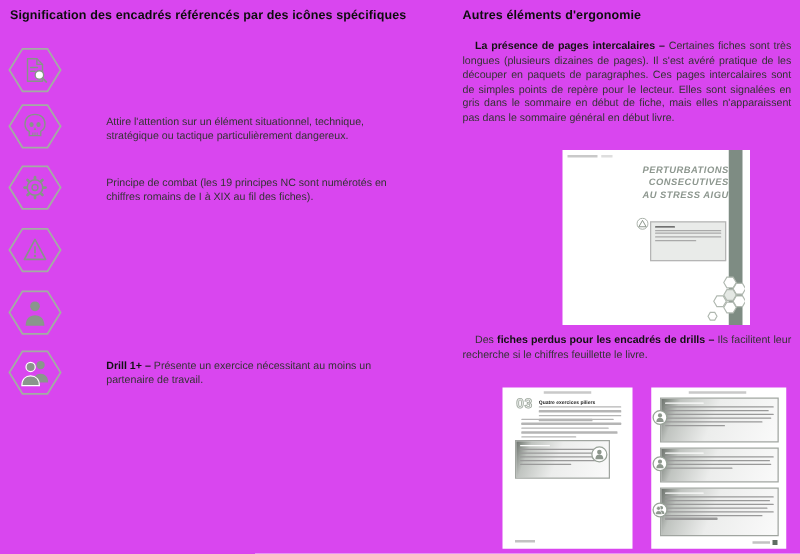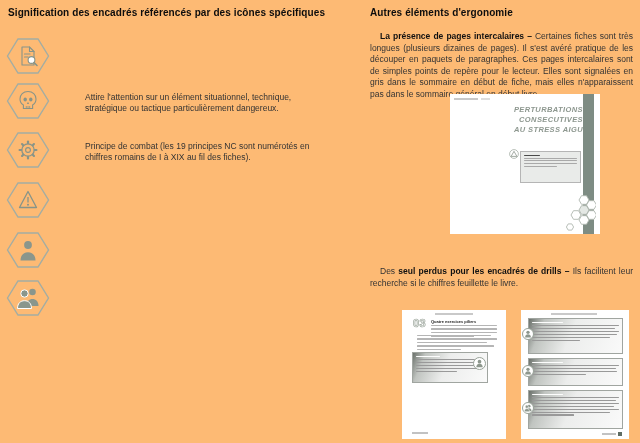--- a/index.html
+++ b/index.html
@@ -1,29 +1,29 @@
 <!DOCTYPE html>
 <html><head>
 <meta charset="utf-8">
 <style>
   html,body{margin:0;padding:0;background:#fff;}
-  #page{position:relative;width:640px;height:443px;background:#fdba74;overflow:hidden;
+  #page{position:relative;width:640px;height:443px;background:#d946ef;overflow:hidden;
         font-family:"Liberation Sans","DejaVu Sans",sans-serif;color:#2e2e2e;}
   .sec-title{position:absolute;font-size:10px;font-weight:bold;color:#0d0d0d;margin:0;letter-spacing:.1px;}
   
   .hexicon{position:absolute;left:6px;width:44px;height:40px;}
   .itxt{position:absolute;left:85px;width:235px;margin:0;font-size:8.5px;line-height:11px;color:#333;}
   .itxt b{color:#111;}
   .itxt i{font-style:italic;}
   
   .jpara{position:absolute;left:370px;width:263px;margin:0;font-size:8.5px;line-height:11.5px;
          text-align:justify;text-indent:10px;color:#333;}
   .jpara b{color:#111;}
   
-  .thumb1{position:absolute;left:450px;top:94px;width:150px;height:140px;background:#fff;}
+  .thumb1{position:absolute;left:450px;top:120px;width:150px;height:140px;background:#fff;}
   .t1-bar{position:absolute;left:133px;top:0;width:11px;height:140px;background:#7e8c83;}
   .t1-title{position:absolute;left:48px;top:11px;width:85px;text-align:right;font-size:7.5px;
             font-weight:bold;font-style:italic;color:#8d978f;line-height:10px;letter-spacing:.4px;}
   .t1-warn{position:absolute;left:59px;top:51px;width:10px;height:10px;}
   .t1-box{position:absolute;left:70px;top:57px;width:61px;height:32px;background:#e9ebe9;
           border:0.5px solid #b5b5b5;padding:2.5px 3px;box-sizing:border-box;}
   .t1-box .ln{height:1px;background:#a9a9a9;margin-bottom:1.7px;}
   .t1-hexes{position:absolute;left:109px;top:99px;width:37px;height:41px;z-index:2;}
   
   .sm{position:absolute;height:2px;background:#c9c9c9;}
@@ -123,20 +123,23 @@
 
   <div class="hexicon" style="top:278px;">
     <svg viewBox="0 0 44 40">
       <polygon points="1.5,20 12,3 32,3 42.5,20 32,37 12,37" fill="none" stroke="#a3ada3" stroke-width="1.4"></polygon>
       <circle cx="26.5" cy="14" r="3.3" fill="#8a968c"></circle>
       <path d="M20.5 28c0-4.8 2.7-7 6-7s6 2.2 6 7z" fill="#8a968c"></path>
       <circle cx="18.5" cy="15.5" r="3.7" fill="#8a968c" stroke="#ffffff" stroke-width="1"></circle>
       <path d="M11.5 30.5c0-5.2 3-7.8 7-7.8s7 2.6 7 7.8z" fill="#8a968c" stroke="#ffffff" stroke-width="1"></path>
     </svg>
   </div>
+  <p class="itxt" style="top:287px;">
+    <b>Drill 1+ –</b><span> Présente un exercice nécessitant au moins un partenaire de travail.</span>
+  </p>
 
   <h1 class="sec-title" style="left:370px;top:7px;width:263px;">Autres éléments d'ergonomie</h1>
 
   <p class="jpara" style="top:31px;">
     <b>La présence de pages intercalaires –</b><span> Certaines fiches sont très longues (plusieurs dizaines de pages). Il s'est avéré pratique de les découper en paquets de paragraphes. Ces pages intercalaires sont de simples points de repère pour le lecteur. Elles sont signalées en gris dans le sommaire en début de fiche, mais elles n'apparaissent pas dans le sommaire général en début livre.</span>
   </p>
 
   <div class="thumb1">
     <div class="sm" style="left:4px;top:4px;width:24px;"></div>
     <div class="sm" style="left:31px;top:4px;width:9px;background:#dedede;"></div>
@@ -170,21 +173,21 @@
           <polygon points="-5,0 -2.5,-4.3 2.5,-4.3 5,0 2.5,4.3 -2.5,4.3" transform="translate(32.5,22)"></polygon>
           <polygon points="-5,0 -2.5,-4.3 2.5,-4.3 5,0 2.5,4.3 -2.5,4.3" transform="translate(25,27)"></polygon>
           <polygon points="-5,0 -2.5,-4.3 2.5,-4.3 5,0 2.5,4.3 -2.5,4.3" transform="translate(17,22)"></polygon>
           <polygon points="-3.6,0 -1.8,-3.1 1.8,-3.1 3.6,0 1.8,3.1 -1.8,3.1" transform="translate(11,34)"></polygon>
         </g>
       </svg>
     </div>
   </div>
 
   <p class="jpara" style="top:266px;">
-    <span>Des </span><b>seul perdus pour les encadrés de drills –</b><span> Ils facilitent leur recherche si le chiffres feuillette le livre.</span>
+    <span>Des </span><b>fiches perdus pour les encadrés de drills –</b><span> Ils facilitent leur recherche si le chiffres feuillette le livre.</span>
   </p>
 
   <div class="pageL">
     <div class="sm" style="left:33px;top:3px;width:38px;"></div>
     <div class="chapnum">03</div>
     <div class="chaphead">Quatre exercices piliers</div>
     <div class="lines" style="left:29px;top:15px;width:66px;">
         <div class="ln" style="width: 100%;"></div>
         <div class="ln" style="width: 100%;"></div>
         <div class="ln" style="width: 100%;"></div>

